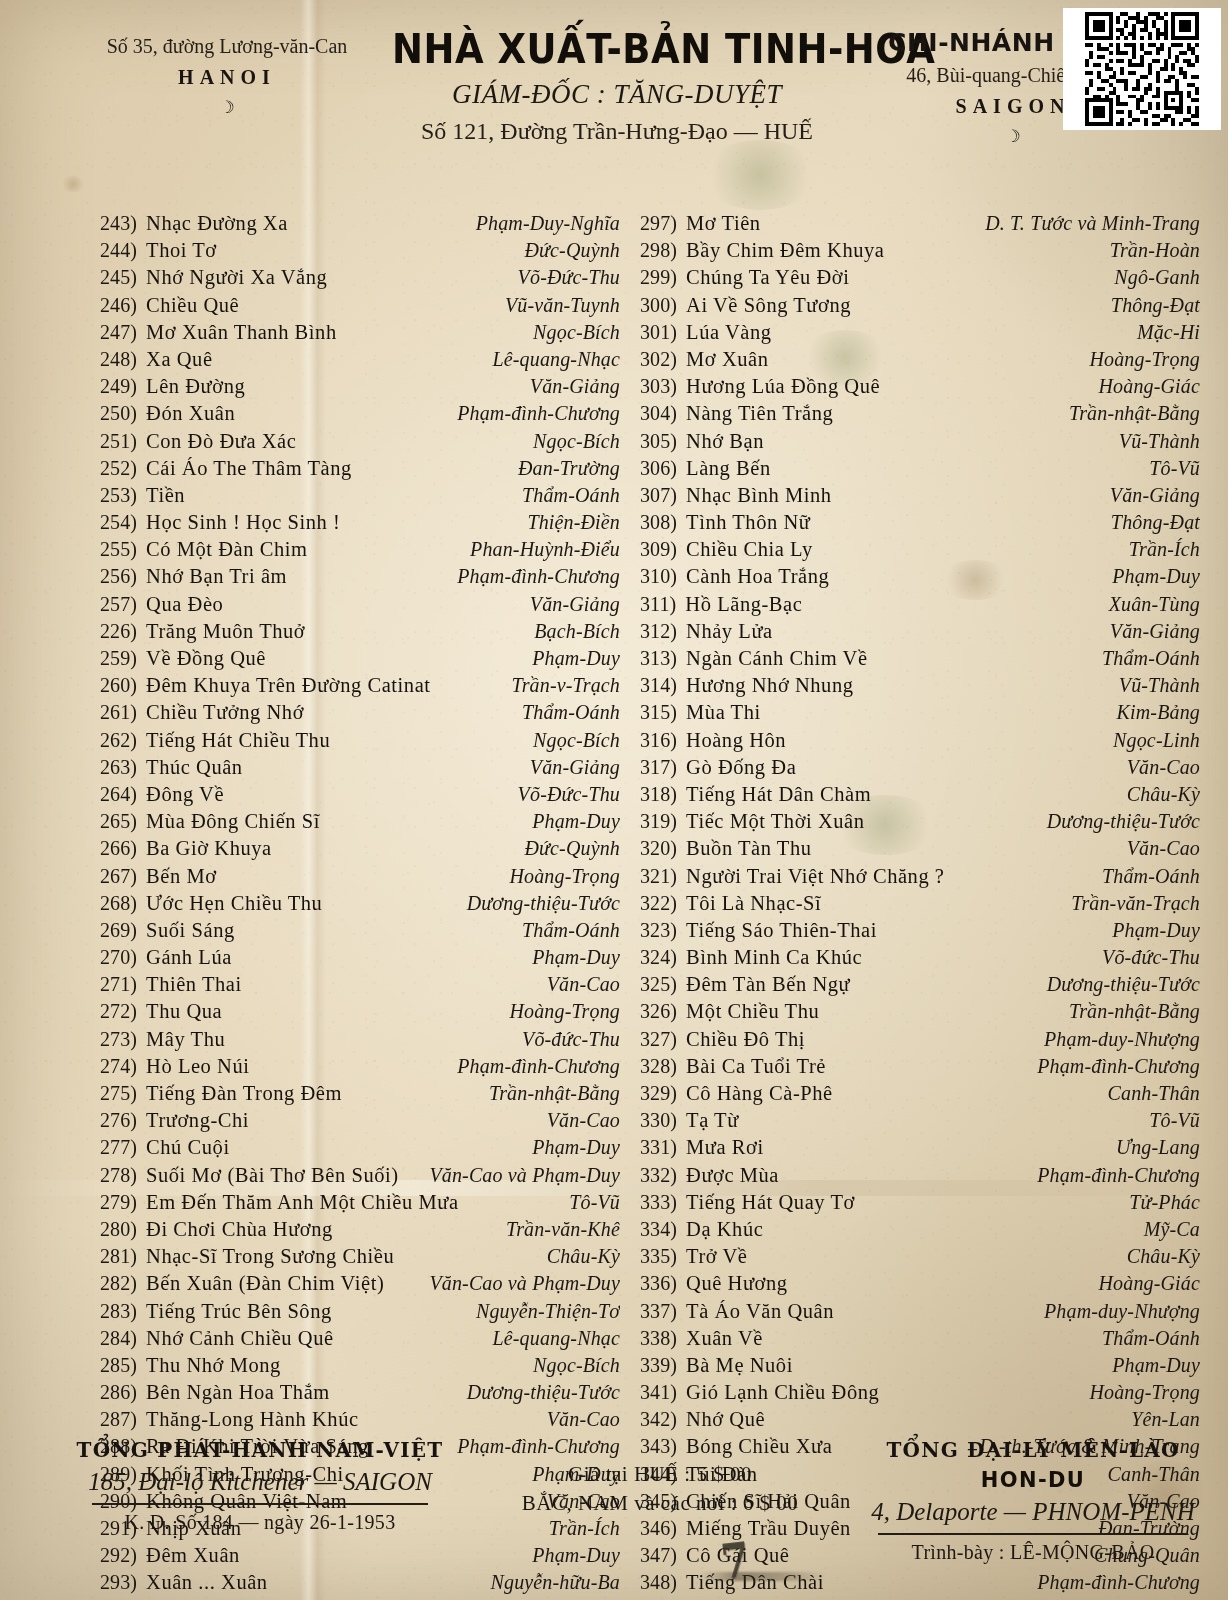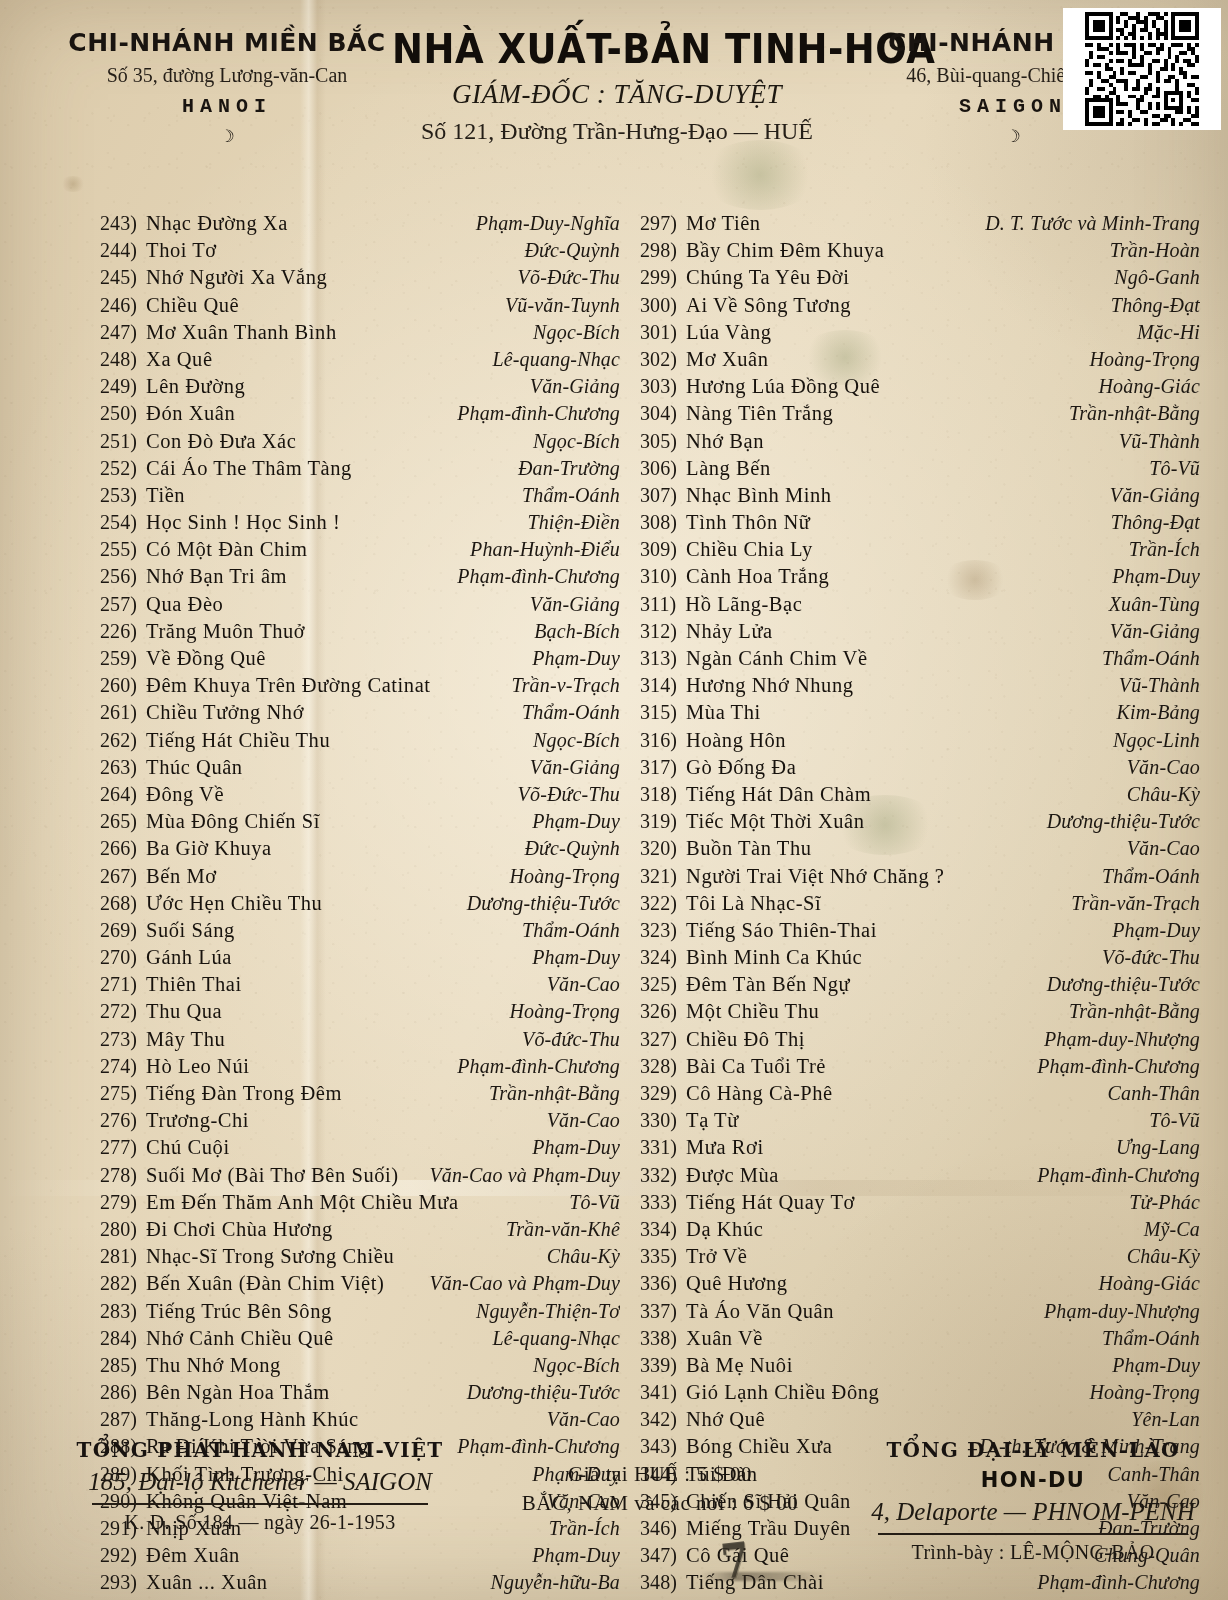--- a/index.html
+++ b/index.html
@@ -72,21 +72,21 @@
     color: #191410;
     white-space: nowrap;
   }
   .branch-addr {
     font-size: 20px;
     margin-top: 7px;
     white-space: nowrap;
     color: #241e17;
   }
   .branch-city {
-    font-family: Liberation Mono, monospace;
+    font-family: Liberation Serif, serif;
     font-weight: 700;
     font-size: 20px;
     letter-spacing: 6px;
     margin-top: 8px;
     color: #191410;
   }
   .pub-name {
     font-family: "DejaVu Sans", "Liberation Sans", sans-serif;
     font-weight: 700;
     font-size: 37px;
@@ -265,21 +265,20 @@
   <div class="bloom g" style="left:830px; top:795px; width:110px; height:60px;"></div>
   <div class="bloom b" style="left:60px; top:176px; width:26px; height:16px;"></div>
   <div class="bloom b" style="left:940px; top:560px; width:70px; height:40px;"></div>
   <div class="bloom b" style="left:1120px; top:1460px; width:90px; height:70px;"></div>
   <div class="fold" style="left:300px; top:0; width:26px; height:1600px;"></div>
   <div class="fold" style="left:0; top:1180px; width:1228px; height:16px;"></div>
 
   <div id="header">
 
     <div class="hdr-col hdr-left">
-      <div class="branch-title">CHI-NHÁNH MIỀN BẮC</div>
       <div class="branch-addr">Số 35, đường Lương-văn-Can</div>
       <div class="branch-city">HANOI</div>
       <span class="orn">☽</span>
     </div>
 
     <div class="hdr-col hdr-mid">
       <div class="pub-name">NHÀ XUẤT-BẢN TINH-HOA</div>
       <div class="pub-director">GIÁM-ĐỐC : TĂNG-DUYỆT</div>
       <div class="pub-addr">Số 121, Đường Trần-Hưng-Đạo — HUẾ</div>
     </div>

